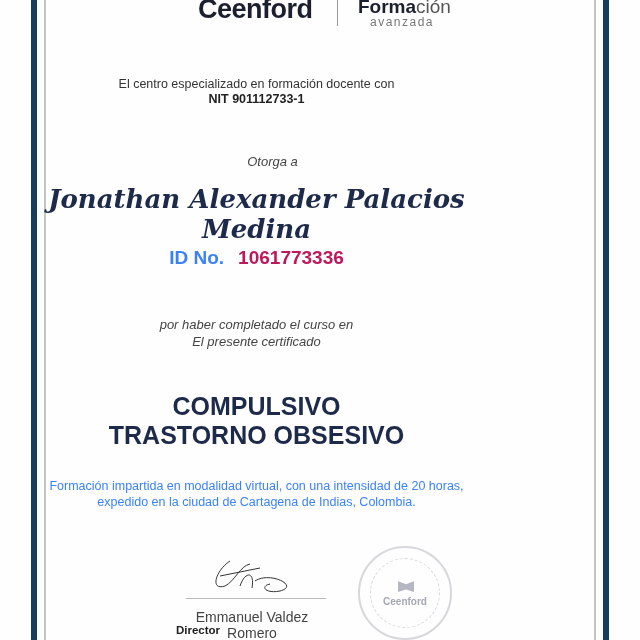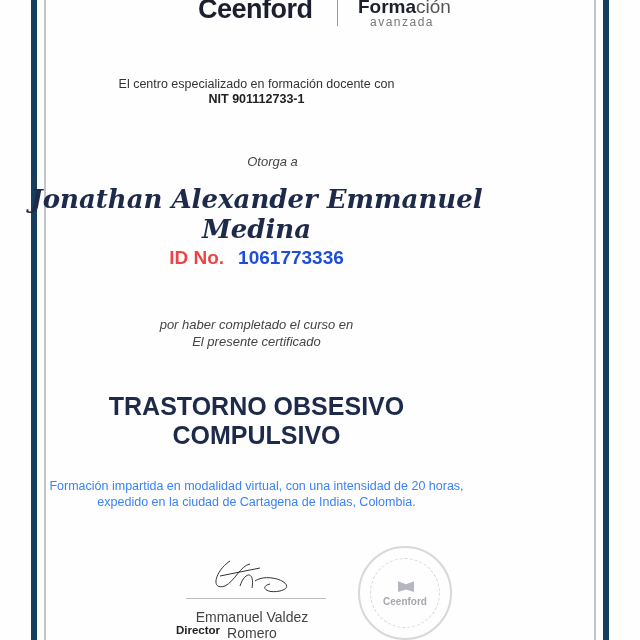--- a/index.html
+++ b/index.html
@@ -13,22 +13,22 @@
   .logo-sep { position:absolute; left:337px; top:0; width:1px; height:26px; background:#999; }
   .form { position:absolute; left:358px; top:-4px; font-size:19px; color:#1b1f2e; }
   .form b { font-weight:bold; }
   .form span.l { font-weight:normal; color:#555; }
   .avz { position:absolute; left:370px; top:15px; font-size:12px; letter-spacing:1.5px; color:#777; }
   .intro { top:76px; font-size:12.5px; color:#333; line-height:16px; }
   .nit { top:92px; font-size:12.5px; font-weight:bold; color:#222; }
   .otorga { top:154px; font-size:13px; font-style:italic; color:#444;margin-left:16px; }
   .name { top:184px; font-family:"DejaVu Serif", serif; font-style:italic; font-weight:bold; font-size:26px; color:#1e2a4a; }
   .id { top:247px; font-size:19px; font-weight:bold; }
-  .id .lbl { color:#ef4444; margin-right:14px; }
-  .id .val { color:#1d4ed8; }
+  .id .lbl { color:#3b82f6; margin-right:14px; }
+  .id .val { color:#be185d; }
   .pres { top:316px; font-size:13px; font-style:italic; color:#444; line-height:17px; }
   .course { top:392px; font-size:25px; font-weight:bold; color:#1e2a4a; line-height:29px; }
   .desc { top:478px; font-size:12.5px; color:#3b82f6; line-height:16px; }
   .sig-line { position:absolute; left:186px; top:598px; width:140px; height:1px; background:#bbb; }
   .signame { position:absolute; left:172px; top:609px; width:160px; text-align:center; font-size:14px; color:#444; }
   .sigrole { position:absolute; left:176px; top:624px; width:160px; font-size:11.5px; font-weight:bold; color:#222; }
   .seal { position:absolute; left:358px; top:546px; width:94px; height:94px; border-radius:50%; border:2px solid #d7d7dc; box-sizing:border-box; }
   .seal-inner { position:absolute; left:10px; top:10px; right:10px; bottom:10px; border-radius:50%; border:1px dashed #d7d7dc; }
   .seal-text { position:absolute; left:0; top:48px; width:100%; text-align:center; font-size:10px; font-weight:bold; color:#a5a7b3; }
   .seal-icon { position:absolute; left:38px; top:32px; width:16px; height:12px; background:#b4b6c2; clip-path:polygon(0 10%,50% 35%,100% 10%,100% 100%,50% 80%,0 100%); }
@@ -45,33 +45,33 @@
   <div class="logo">Ceenford</div>
   <div class="logo-sep"></div>
   <div class="form"><b>Forma</b><span class="l">ción</span></div>
   <div class="avz">avanzada</div>
 </div>
 
 <div class="abs intro">El centro especializado en formación docente con</div>
 <div class="abs nit">NIT 901112733-1</div>
 
 <div class="abs otorga">Otorga a</div>
-<div class="abs name">Jonathan Alexander Emmanuel Medina</div>
+<div class="abs name">Jonathan Alexander Palacios Medina</div>
 <div class="abs id">
   <span class="lbl">ID No.</span><span class="val">1061773336</span>
 </div>
 
 <div class="abs pres">
   <div>por haber completado el curso en</div>
   <div>El presente certificado</div>
 </div>
 
 <div class="abs course">
+  <div>COMPULSIVO</div>
   <div>TRASTORNO OBSESIVO</div>
-  <div>COMPULSIVO</div>
 </div>
 
 <div class="abs desc">
   <div>Formación impartida en modalidad virtual, con una intensidad de 20 horas,</div>
   <div>expedido en la ciudad de Cartagena de Indias, Colombia.</div>
 </div>
 
 <svg style="position:absolute;left:210px;top:556px" width="100" height="40" viewBox="0 0 100 40">
   <path d="M20 5 C5 15, 0 35, 15 30 C25 25, 30 10, 40 8 M10 20 L50 12 M30 30 C35 15, 45 15, 42 32 M45 25 C60 15, 90 30, 70 35 C55 38, 50 30, 60 28" stroke="#333" stroke-width="1" fill="none"></path>
 </svg>

